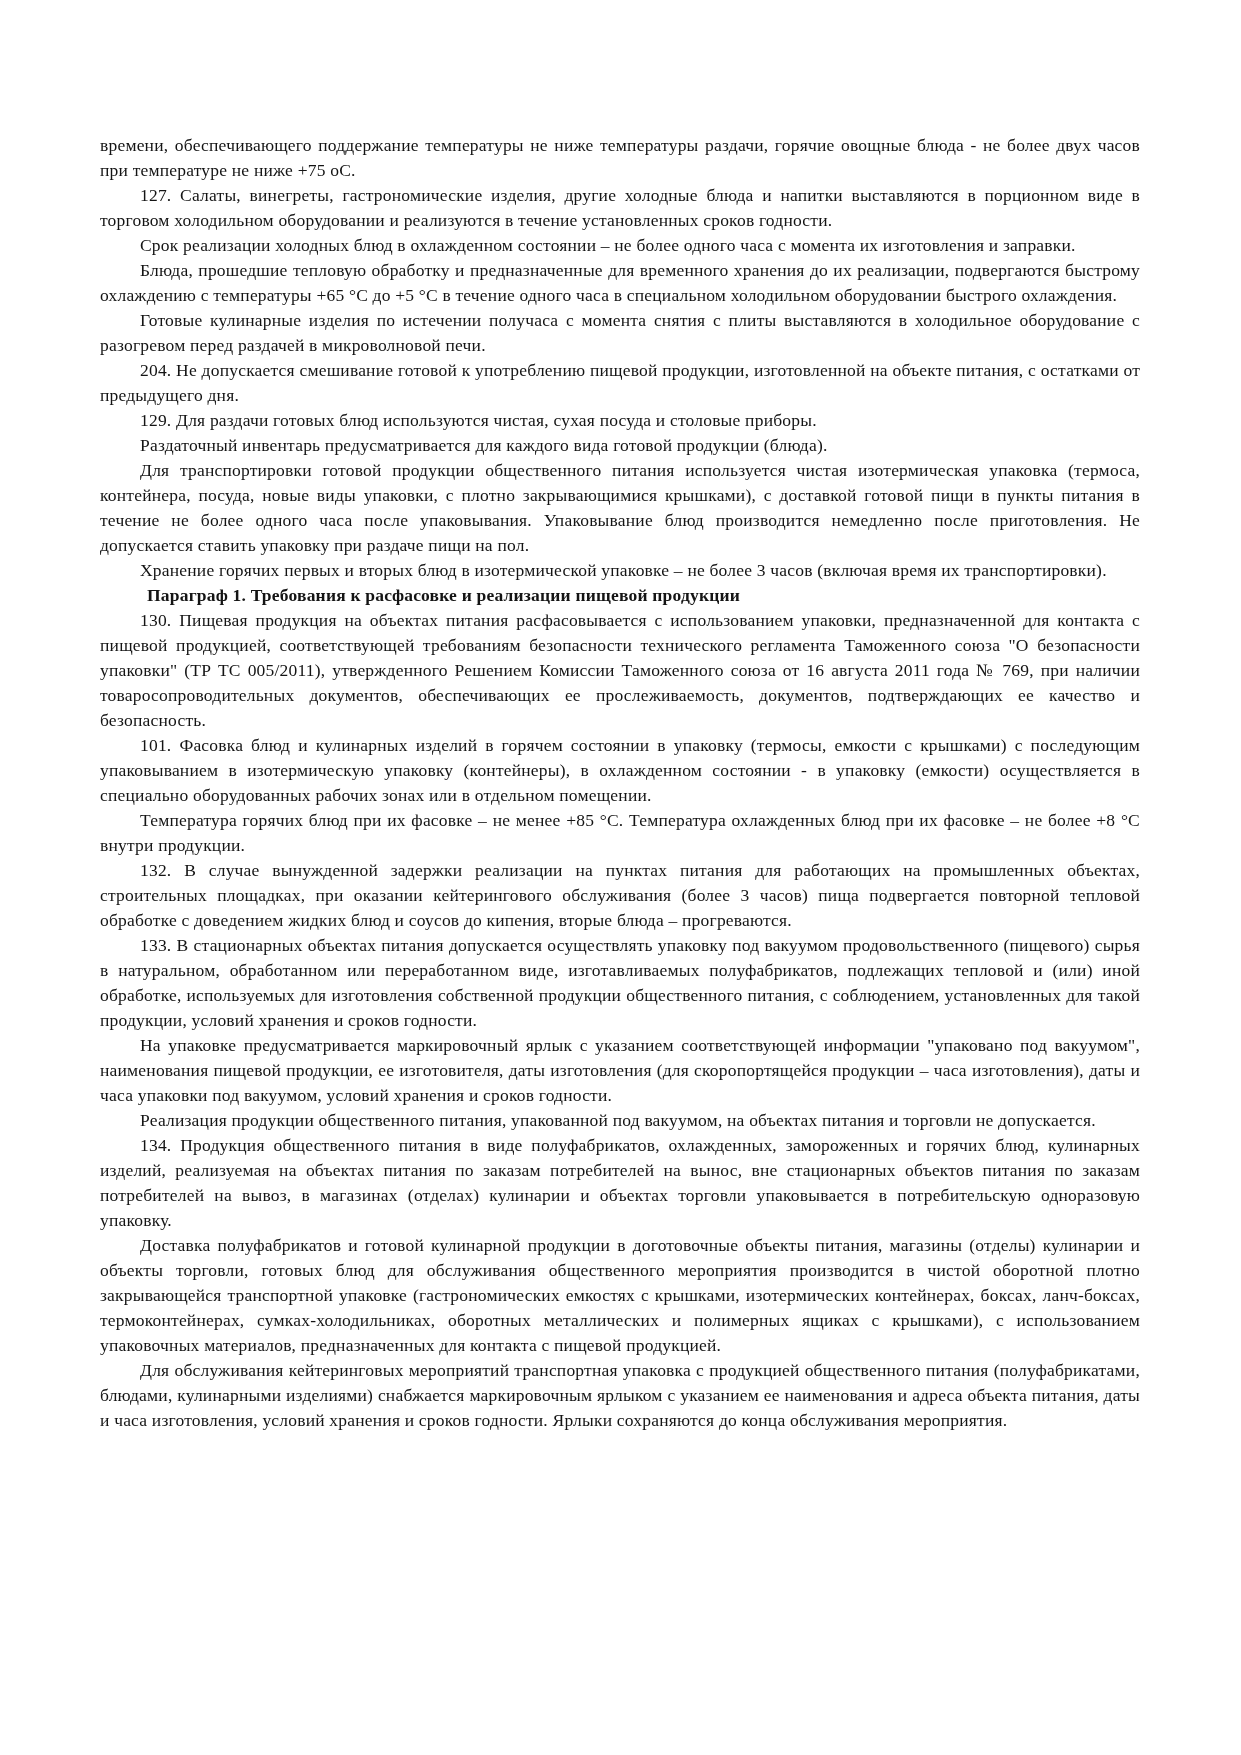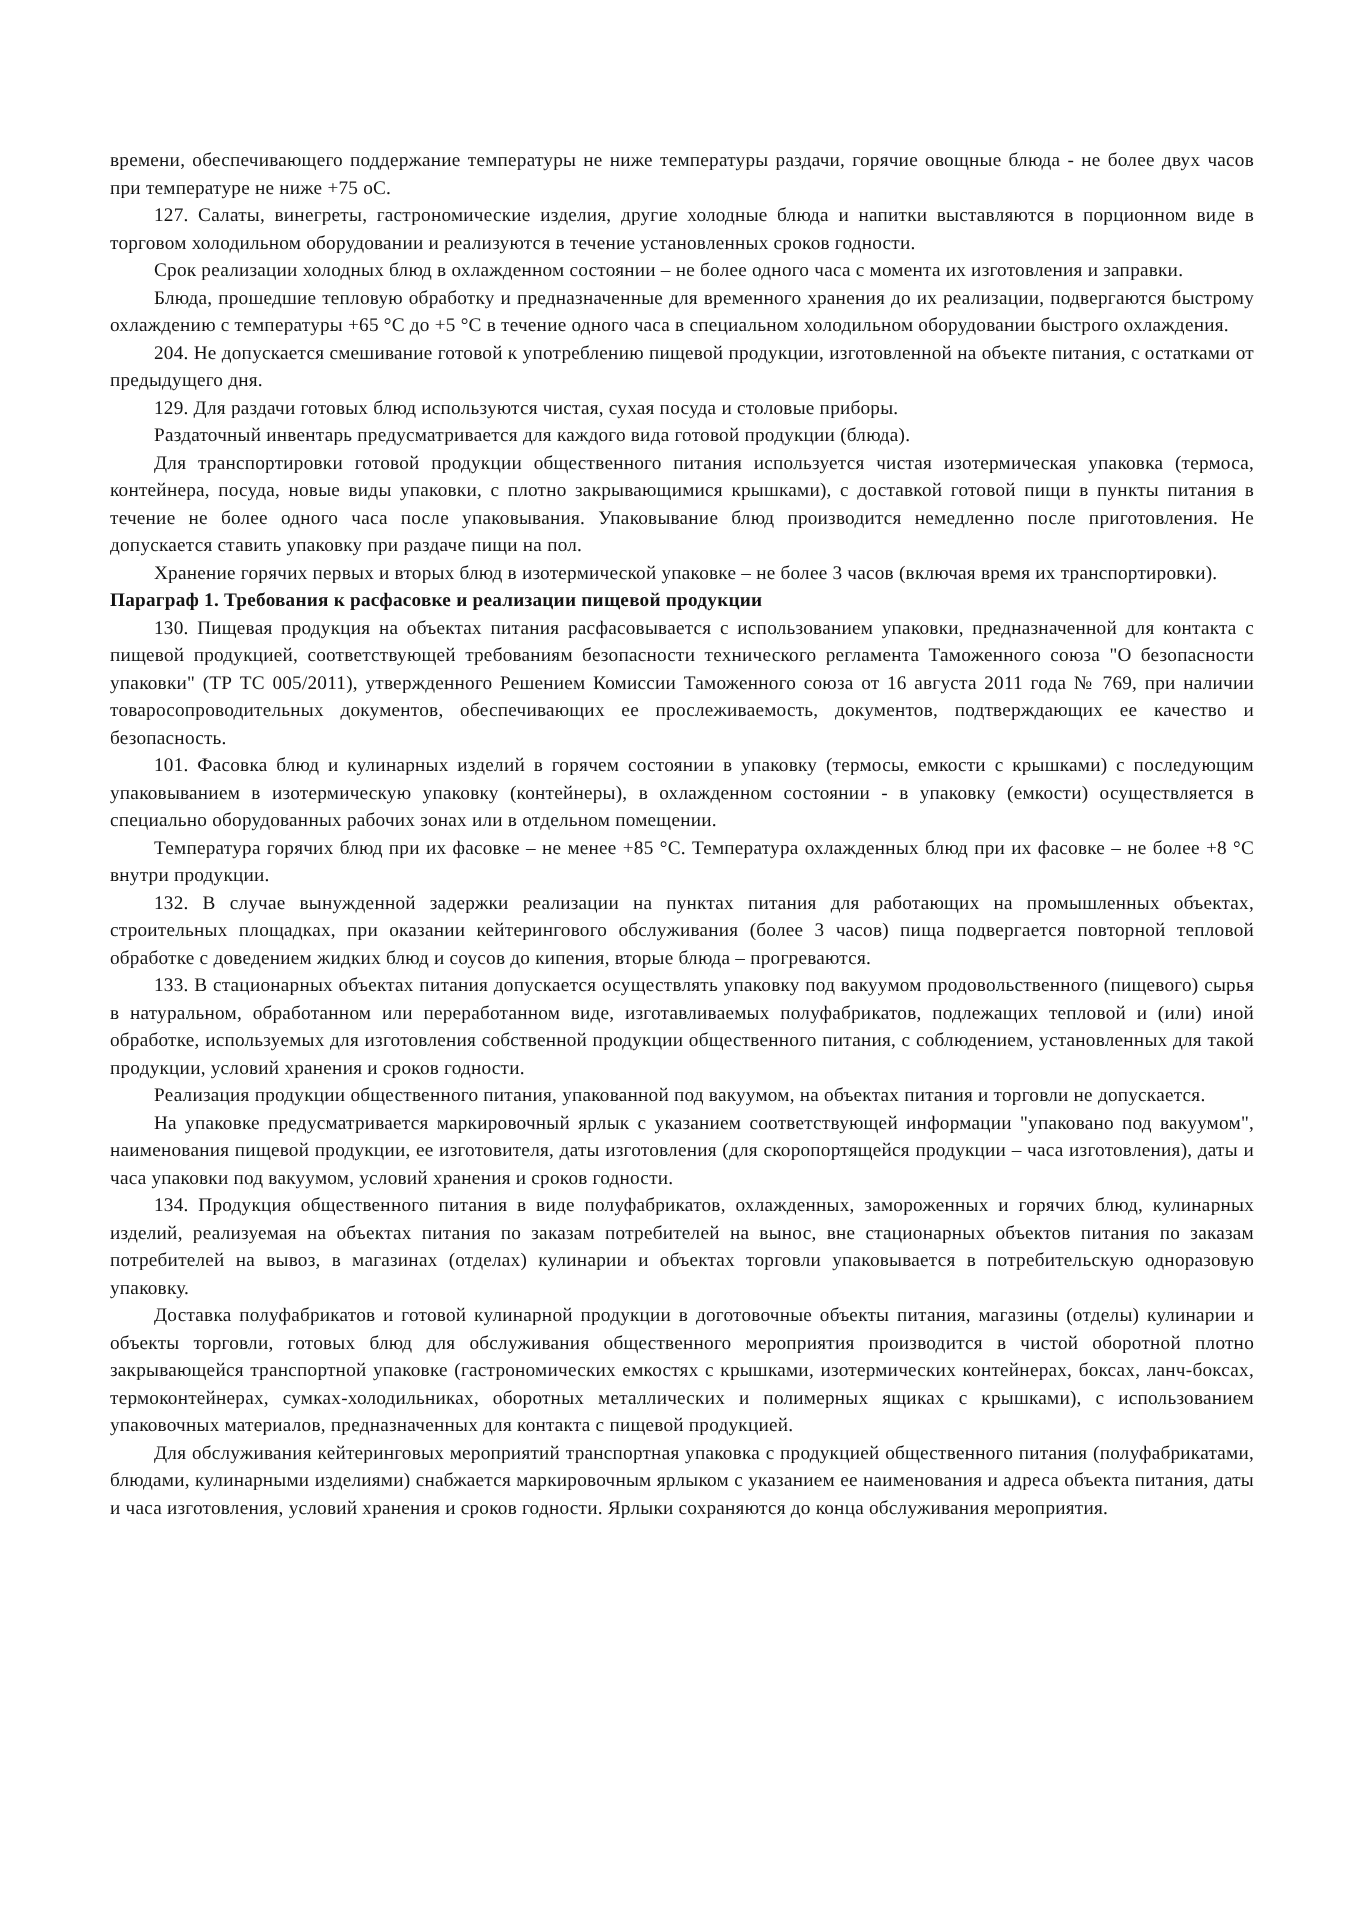--- a/index.html
+++ b/index.html
@@ -30,41 +30,43 @@
     margin: 0;
     padding: 0;
     text-indent: 40px;
   }
   .para.noindent {
     text-indent: 0;
   }
   .para.heading {
     text-indent: 0;
     font-weight: bold;
+    margin-left: 47px;
   }
 </style>
 </head>
 <body>
 
 <div class="page">
   <div class="doc-content">
     <p class="para noindent">времени, обеспечивающего поддержание температуры не ниже температуры раздачи, горячие овощные блюда - не более двух часов при температуре не ниже +75 оС.</p>
     <p class="para">127. Салаты, винегреты, гастрономические изделия, другие холодные блюда и напитки выставляются в порционном виде в торговом холодильном оборудовании и реализуются в течение установленных сроков годности.</p>
     <p class="para">Срок реализации холодных блюд в охлажденном состоянии – не более одного часа с момента их изготовления и заправки.</p>
     <p class="para">Блюда, прошедшие тепловую обработку и предназначенные для временного хранения до их реализации, подвергаются быстрому охлаждению с температуры +65 °С до +5 °С в течение одного часа в специальном холодильном оборудовании быстрого охлаждения.</p>
+    <p class="para">Готовые кулинарные изделия по истечении получаса с момента снятия с плиты выставляются в холодильное оборудование с разогревом перед раздачей в микроволновой печи.</p>
     <p class="para">204. Не допускается смешивание готовой к употреблению пищевой продукции, изготовленной на объекте питания, с остатками от предыдущего дня.</p>
     <p class="para">129. Для раздачи готовых блюд используются чистая, сухая посуда и столовые приборы.</p>
     <p class="para">Раздаточный инвентарь предусматривается для каждого вида готовой продукции (блюда).</p>
     <p class="para">Для транспортировки готовой продукции общественного питания используется чистая изотермическая упаковка (термоса, контейнера, посуда, новые виды упаковки, с плотно закрывающимися крышками), с доставкой готовой пищи в пункты питания в течение не более одного часа после упаковывания. Упаковывание блюд производится немедленно после приготовления. Не допускается ставить упаковку при раздаче пищи на пол.</p>
     <p class="para">Хранение горячих первых и вторых блюд в изотермической упаковке – не более 3 часов (включая время их транспортировки).</p>
     <p class="para heading">Параграф 1. Требования к расфасовке и реализации пищевой продукции</p>
     <p class="para">130. Пищевая продукция на объектах питания расфасовывается с использованием упаковки, предназначенной для контакта с пищевой продукцией, соответствующей требованиям безопасности технического регламента Таможенного союза "О безопасности упаковки" (ТР ТС 005/2011), утвержденного Решением Комиссии Таможенного союза от 16 августа 2011 года № 769, при наличии товаросопроводительных документов, обеспечивающих ее прослеживаемость, документов, подтверждающих ее качество и безопасность.</p>
     <p class="para">101. Фасовка блюд и кулинарных изделий в горячем состоянии в упаковку (термосы, емкости с крышками) с последующим упаковыванием в изотермическую упаковку (контейнеры), в охлажденном состоянии - в упаковку (емкости) осуществляется в специально оборудованных рабочих зонах или в отдельном помещении.</p>
     <p class="para">Температура горячих блюд при их фасовке – не менее +85 °С. Температура охлажденных блюд при их фасовке – не более +8 °С внутри продукции.</p>
     <p class="para">132. В случае вынужденной задержки реализации на пунктах питания для работающих на промышленных объектах, строительных площадках, при оказании кейтерингового обслуживания (более 3 часов) пища подвергается повторной тепловой обработке с доведением жидких блюд и соусов до кипения, вторые блюда – прогреваются.</p>
     <p class="para">133. В стационарных объектах питания допускается осуществлять упаковку под вакуумом продовольственного (пищевого) сырья в натуральном, обработанном или переработанном виде, изготавливаемых полуфабрикатов, подлежащих тепловой и (или) иной обработке, используемых для изготовления собственной продукции общественного питания, с соблюдением, установленных для такой продукции, условий хранения и сроков годности.</p>
+    <p class="para">На упаковке предусматривается маркировочный ярлык с указанием соответствующей информации "упаковано под вакуумом", наименования пищевой продукции, ее изготовителя, даты изготовления (для скоропортящейся продукции – часа изготовления), даты и часа упаковки под вакуумом, условий хранения и сроков годности.</p>
     <p class="para">Реализация продукции общественного питания, упакованной под вакуумом, на объектах питания и торговли не допускается.</p>
-    <p class="para">На упаковке предусматривается маркировочный ярлык с указанием соответствующей информации "упаковано под вакуумом", наименования пищевой продукции, ее изготовителя, даты изготовления (для скоропортящейся продукции – часа изготовления), даты и часа упаковки под вакуумом, условий хранения и сроков годности.</p>
     <p class="para">134. Продукция общественного питания в виде полуфабрикатов, охлажденных, замороженных и горячих блюд, кулинарных изделий, реализуемая на объектах питания по заказам потребителей на вынос, вне стационарных объектов питания по заказам потребителей на вывоз, в магазинах (отделах) кулинарии и объектах торговли упаковывается в потребительскую одноразовую упаковку.</p>
     <p class="para">Доставка полуфабрикатов и готовой кулинарной продукции в доготовочные объекты питания, магазины (отделы) кулинарии и объекты торговли, готовых блюд для обслуживания общественного мероприятия производится в чистой оборотной плотно закрывающейся транспортной упаковке (гастрономических емкостях с крышками, изотермических контейнерах, боксах, ланч-боксах, термоконтейнерах, сумках-холодильниках, оборотных металлических и полимерных ящиках с крышками), с использованием упаковочных материалов, предназначенных для контакта с пищевой продукцией.</p>
     <p class="para">Для обслуживания кейтеринговых мероприятий транспортная упаковка с продукцией общественного питания (полуфабрикатами, блюдами, кулинарными изделиями) снабжается маркировочным ярлыком с указанием ее наименования и адреса объекта питания, даты и часа изготовления, условий хранения и сроков годности. Ярлыки сохраняются до конца обслуживания мероприятия.</p>
   </div>
 </div>
 
 </body></html>

